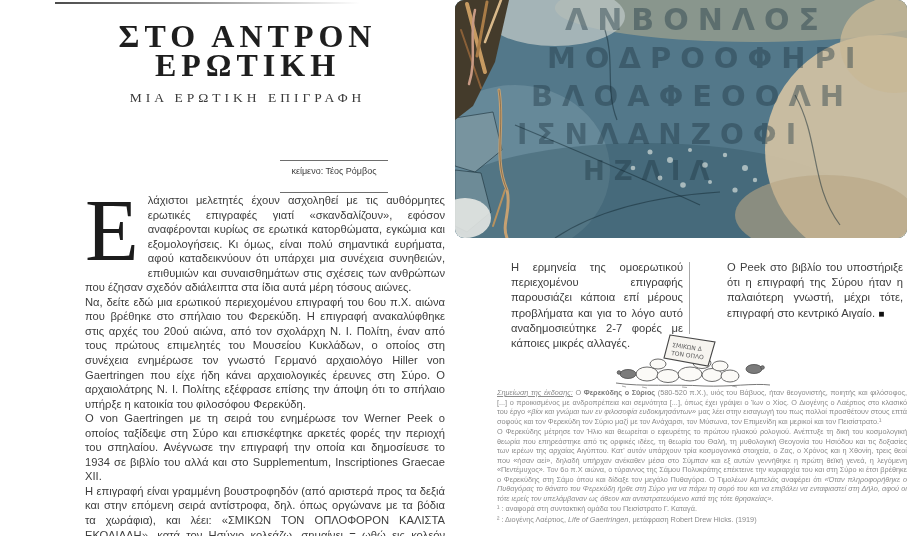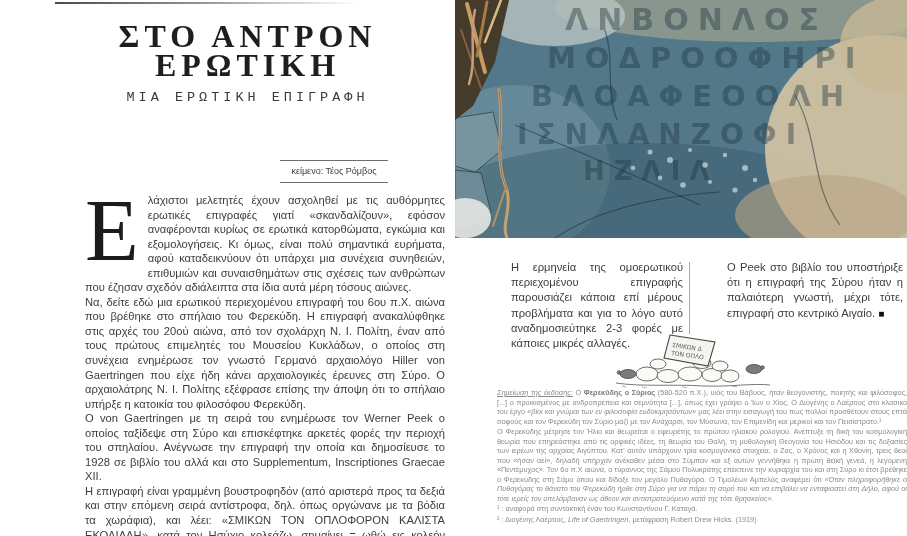--- a/index.html
+++ b/index.html
@@ -6,36 +6,36 @@
   .page{position:relative;width:907px;height:536px;background:#ffffff;overflow:hidden;
         font-family:"Liberation Sans",sans-serif;}
 
   
   .top-rule{position:absolute;left:55px;top:2px;width:305px;height:2px;
             background:linear-gradient(to right,#4c4c4c,#8f8f8f 45%,rgba(255,255,255,0));}
 
   .title-block{position:absolute;left:85px;top:22px;width:325px;text-align:center;}
   .title-line{font-family:"Liberation Serif",serif;font-size:32px;line-height:29px;
               letter-spacing:5px;color:#1e1e1e;font-weight:700;}
-  .subtitle{margin-top:10px;font-family:Liberation Mono, monospace;font-size:13.5px;
+  .subtitle{margin-top:10px;font-family:Liberation Serif, serif;font-size:13.5px;
             letter-spacing:4px;color:#3a3a3a;}
 
   .byline-box{position:absolute;left:280px;top:160px;width:108px;
               border-top:1px solid #6e6e6e;border-bottom:1px solid #6e6e6e;
-              padding:5px 0 6px 0;text-align:center;font-size:9px;color:#3c3c3c;}
+              padding:5px 0 16px 0;text-align:center;font-size:9px;color:#3c3c3c;}
 
   .body-text{position:absolute;left:85px;top:193px;width:360px;
              font-size:11.2px;line-height:14.55px;text-align:justify;color:#3d3d3d;}
   .body-text p{margin:0;}
   .dropcap{float:left;font-family:"Liberation Serif",serif;font-size:88px;line-height:70px;
            padding:3px 9px 0 0;color:#1c1c1c;}
 
   
   .photo{position:absolute;left:455px;top:0;width:452px;height:238px;overflow:hidden;
-         background:linear-gradient(160deg,#5c7d8c,#4e707f 50%,#45666f);}
+         background:linear-gradient(160deg,#5c7d8c,#4e707f 50%,#45666f);border-radius:9px;}
   .photo svg{display:block;}
 
   .note-col-left{position:absolute;left:511px;top:260px;width:172px;
                  font-size:11.2px;line-height:15.2px;text-align:justify;color:#3d3d3d;}
   .note-col-right{position:absolute;left:727px;top:260px;width:176px;
                   font-size:11.2px;line-height:15.2px;text-align:justify;color:#3d3d3d;}
   .col-divider{position:absolute;left:689px;top:262px;width:1px;height:72px;background:#a8a8a8;}
   .end-mark{font-size:10px;color:#111;letter-spacing:0;}
 
   .sketch{position:absolute;left:612px;top:329px;width:162px;height:60px;}
@@ -60,21 +60,21 @@
     <div class="subtitle">ΜΙΑ ΕΡΩΤΙΚΗ ΕΠΙΓΡΑΦΗ</div>
   </div>
 
   <div class="byline-box">
     <span>κείμενο: Τέος Ρόμβος</span>
   </div>
 
   <div class="body-text">
     <p><span class="dropcap">Ε</span><span>λάχιστοι μελετητές έχουν ασχοληθεί με τις αυθόρμητες ερωτικές επιγραφές γιατί «σκανδαλίζουν», εφόσον αναφέρονται κυρίως σε ερωτικά κατορθώματα, εγκώμια και εξομολογήσεις. Κι όμως, είναι πολύ σημαντικά ευρήματα, αφού καταδεικνύουν ότι υπάρχει μια συνέχεια συνηθειών, επιθυμιών και συναισθημάτων στις σχέσεις των ανθρώπων που έζησαν σχεδόν αδιάλειπτα στα ίδια αυτά μέρη τόσους αιώνες.</span></p>
     <p>Να, δείτε εδώ μια ερωτικού περιεχομένου επιγραφή του 6ου π.Χ. αιώνα που βρέθηκε στο σπήλαιο του Φερεκύδη. Η επιγραφή ανακαλύφθηκε στις αρχές του 20ού αιώνα, από τον σχολάρχη Ν. Ι. Πολίτη, έναν από τους πρώτους επιμελητές του Μουσείου Κυκλάδων, ο οποίος στη συνέχεια ενημέρωσε τον γνωστό Γερμανό αρχαιολόγο Hiller von Gaertringen που είχε ήδη κάνει αρχαιολογικές έρευνες στη Σύρο. Ο αρχαιολάτρης Ν. Ι. Πολίτης εξέφρασε επίσης την άποψη ότι το σπήλαιο υπήρξε η κατοικία του φιλοσόφου Φερεκύδη.</p>
-    <p>Ο von Gaertringen με τη σειρά του ενημέρωσε τον Werner Peek ο οποίος ταξίδεψε στη Σύρο και επισκέφτηκε αρκετές φορές την περιοχή του σπηλαίου. Ανέγνωσε την επιγραφή την οποία και δημοσίευσε το 1928 σε βιβλίο του αλλά και στο Supplementum, Inscriptiones Graecae XII.</p>
+    <p>Ο von Gaertringen με τη σειρά του ενημέρωσε τον Werner Peek ο οποίος ταξίδεψε στη Σύρο και επισκέφτηκε αρκετές φορές την περιοχή του σπηλαίου. Ανέγνωσε την επιγραφή την οποία και δημοσίευσε το 1934 σε βιβλίο του αλλά και στο Supplementum, Inscriptiones Graecae XII.</p>
     <p>Η επιγραφή είναι γραμμένη βουστροφηδόν (από αριστερά προς τα δεξιά και στην επόμενη σειρά αντίστροφα, δηλ. όπως οργώνανε με τα βόδια τα χωράφια), και λέει: «ΣΜΙΚΩΝ ΤΟΝ ΟΠΛΟΦΟΡΟΝ ΚΑΛΙΣΤΑ ΕΚΟΛΙΑΔΗ», κατά τον Ησύχιο κολεάζω, σημαίνει = ωθώ εις κολεόν (βάζω το σπαθί στη θήκη) = περαίνω.</p>
 
   </div>
 
   <div class="photo">
     <svg width="452" height="238" viewBox="0 0 452 238">
 
       <rect x="0" y="0" width="452" height="238" fill="#53788a"></rect>
       <ellipse cx="300" cy="8" rx="200" ry="34" fill="#b7ae8f" opacity="0.55"></ellipse>
       <ellipse cx="100" cy="16" rx="70" ry="30" fill="#b9c3c2" opacity="0.8"></ellipse>
@@ -128,21 +128,21 @@
       </g>
 
       <g fill="none" stroke-linecap="round">
         <path d="M44,90 C50,128 38,158 52,190 C57,210 46,224 52,238" stroke="#c6a172" stroke-width="3"></path>
         <path d="M50,190 L38,226" stroke="#b8925f" stroke-width="2"></path>
         <path d="M44,90 C50,128 38,158 52,190" stroke="rgba(60,45,25,0.4)" stroke-width="1"></path>
       </g>
     </svg>
   </div>
 
-  <div class="note-col-left">Η ερμηνεία της ομοερωτικού περιεχομένου επιγραφής παρουσιάζει κάποια επί μέρους προβλήματα και για το λόγο αυτό αναδημοσιεύτηκε 2-3 φορές με κάποιες μικρές αλλαγές.</div>
+  <div class="note-col-left">Η ερμηνεία της ομοερωτικού περιεχομένου επιγραφής παρουσιάζει κάποια επί μέρους προβλήματα και για το λόγο αυτό αναδημοσιεύτηκε 2-7 φορές με κάποιες μικρές αλλαγές.</div>
   <div class="col-divider"></div>
   <div class="note-col-right">
     <span>Ο Peek στο βιβλίο του υποστήριξε ότι η επιγραφή της Σύρου ήταν η παλαιότερη γνωστή, μέχρι τότε, επιγραφή στο κεντρικό Αιγαίο.</span>
     <span class="end-mark">■</span>
   </div>
 
   <div class="sketch">
     <svg width="162" height="60" viewBox="0 0 162 60">
       <g stroke="#5a5a5a" stroke-width="0.9" fill="#fbfaf7">
         <ellipse cx="35" cy="45" rx="11" ry="7"></ellipse>
@@ -169,17 +169,17 @@
       </g>
 
       <path d="M4,54 C30,58 62,55 92,57 C118,58 142,54 158,56" stroke="#6a6a6a" fill="none" stroke-width="0.9"></path>
       <path d="M10,57 l4,1 M30,58 l5,1 M70,58 l5,0.5 M120,57 l5,1" stroke="#8a8a8a" fill="none" stroke-width="0.7"></path>
     </svg>
   </div>
 
   <div class="footnotes">
     <p><span class="fn-label">Σημείωση της έκδοσης:</span><span> Ο </span><span class="fn-bold">Φερεκύδης ο Σύριος</span><span> (580-520 π.Χ.), υιός του Βάβυος, ήταν θεογονιστής, ποιητής και φιλόσοφος, [...] ο προικισμένος με ανδροπρέπεια και σεμνότητα [...], όπως έχει γράψει ο Ίων ο Χίος. Ο Διογένης ο Λαέρτιος στο κλασικό του έργο </span><span class="fn-italic">«βίοι και γνώμαι των εν φιλοσοφία ευδοκιμησάντων»</span><span> μας λέει στην εισαγωγή του πως πολλοί προσθέτουν στους επτά σοφούς και τον Φερεκύδη τον Σύριο μαζί με τον Ανάχαρσι, τον Μύσωνα, τον Επιμενίδη και μερικοί και τον Πεισίστρατο.¹</span></p>
     <p><span>Ο Φερεκύδης μέτρησε τον Ήλιο και θεωρείται ο εφευρέτης το πρώτου ηλιακού ρολογιού. Ανέπτυξε τη δική του κοσμολογική θεωρία που επηρεάστηκε από τις ορφικές ιδέες, τη θεωρία του Θαλή, τη μυθολογική Θεογονία του Ησιόδου και τις δοξασίες των ιερέων της αρχαίας Αιγύπτου. Κατ' αυτόν υπάρχουν τρία κοσμογονικά στοιχεία, ο Ζας, ο Χρόνος και η Χθονίη, τρεις θεοί που «ήσαν αεί», δηλαδή υπήρχαν ανέκαθεν μέσα στο Σύμπαν και εξ αυτών γεννήθηκε η πρώτη θεϊκή γενεά, η λεγόμενη «Πεντέμυχος». Τον 6ο π.Χ αιώνα, ο τύραννος της Σάμου Πολυκράτης επέκτεινε την κυριαρχία του και στη Σύρο κι έτσι βρέθηκε ο Φερεκύδης στη Σάμο όπου και δίδαξε τον μεγάλο Πυθαγόρα. Ο Τιμολέων Αμπελάς αναφέρει ότι </span><span class="fn-italic">«Όταν πληροφορήθηκε ο Πυθαγόρας το θάνατο του Φερεκύδη ήρθε στη Σύρο για να πάρει τη σορό του και να επιβάλει να ενταφιαστεί στη Δήλο, αφού οι τότε ιερείς τον υπελάμβαναν ως άθεον και αντιστρατευόμενο κατά της τότε θρησκείας».</span></p>
-    <p>¹ : αναφορά στη συντακτική έναν του Κωνσταντίνου Γ. Καταγά.</p>
+    <p>¹ : αναφορά στη συντακτική ομάδα του Πεισίστρατο Γ. Καταγά.</p>
     <p><span>² : Διογένης Λαέρτιος, </span><span class="fn-italic">Life of Gaertringen</span><span>, μετάφραση Robert Drew Hicks. (1919)</span></p>
   </div>
 
 </div>
 
 </body></html>

